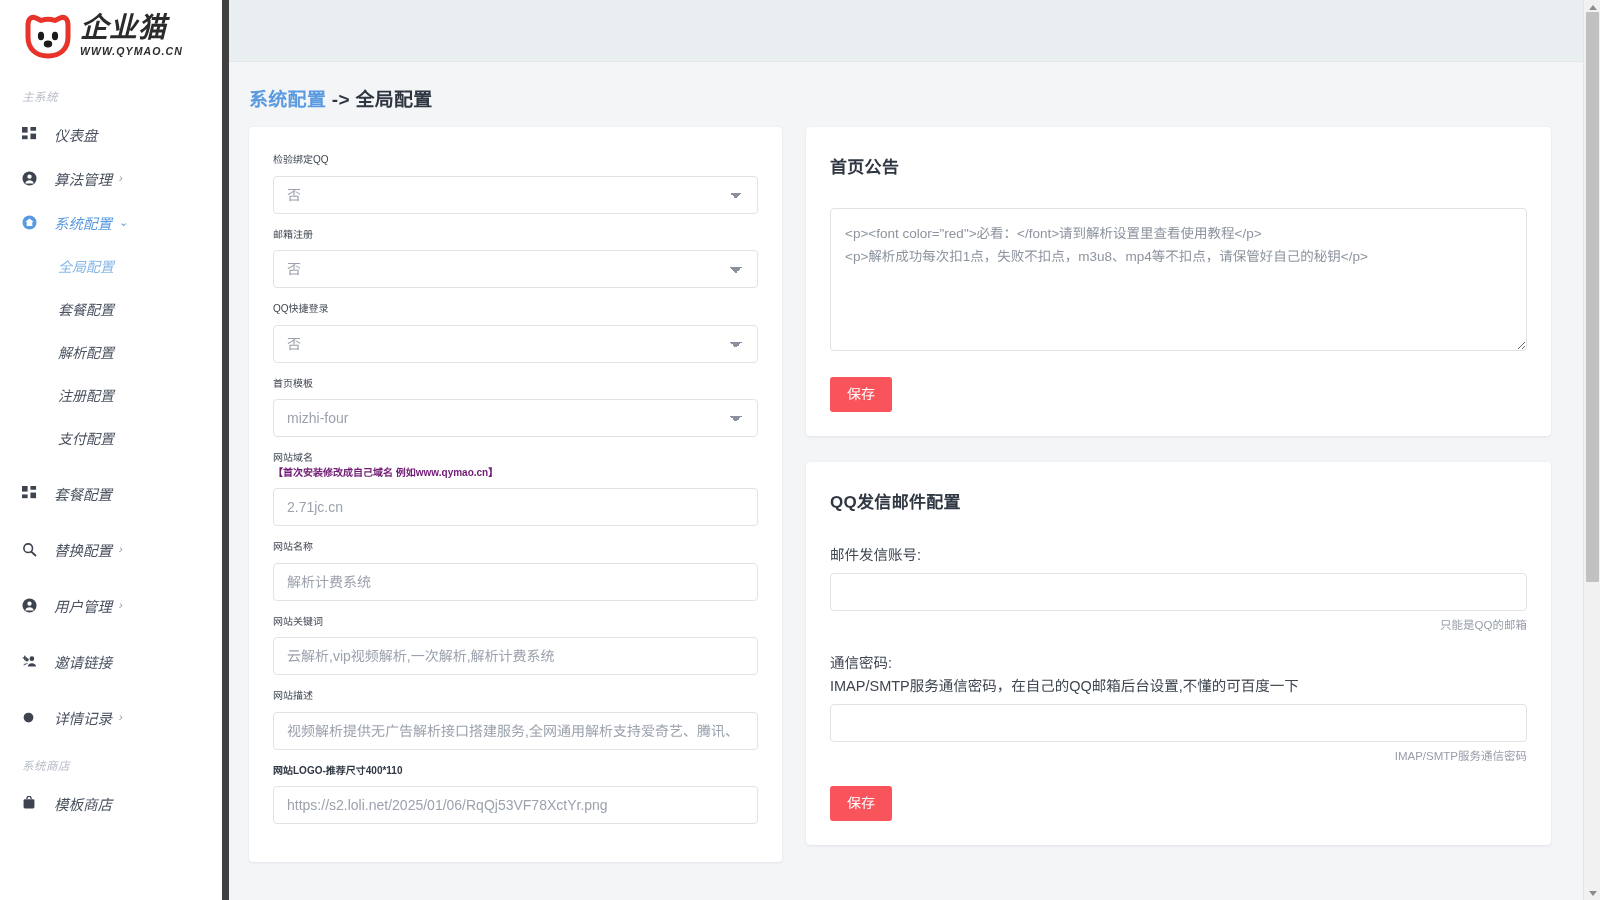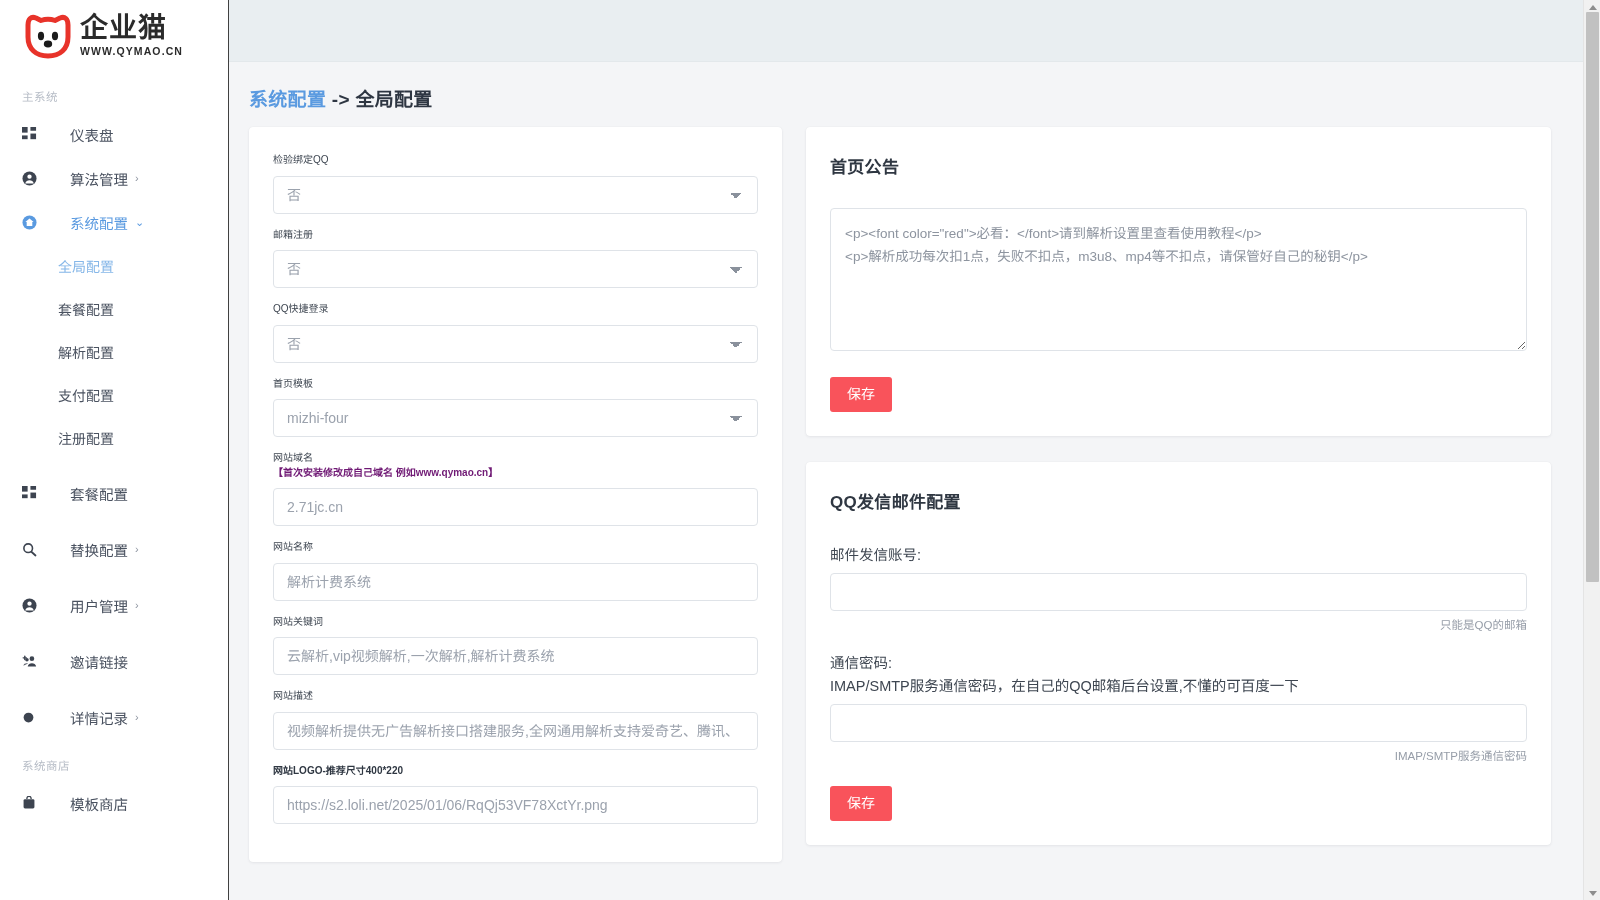--- a/index.html
+++ b/index.html
@@ -10,22 +10,22 @@
     overflow: hidden;
     font-family: "Liberation Sans", "DejaVu Sans", sans-serif;
     background: #f4f5f7;
   }
   .app { display: flex; width: 1600px; height: 900px; position: relative; }
 
   
   .sidebar {
     width: 229px; min-width: 229px; height: 900px;
     background: #ffffff;
-    border-right: 1px solid #404040;
-    position: relative; overflow: hidden;
+    border-right: 7px solid #404040;
+    position: relative; overflow: hidden; font-style: italic;
   }
   .logo-wrap {
     height: 70px; display: flex; align-items: center;
     padding-left: 22px;
   }
   .logo-mark { width: 52px; height: 48px; position: relative; flex: 0 0 auto; }
   .logo-text { margin-left: 6px; display: flex; flex-direction: column; justify-content: center; }
   .logo-cn {
     font-weight: 900; font-size: 28px; letter-spacing: 1px;
     color: #2b2b2b; line-height: 1; font-family: "DejaVu Sans", sans-serif;
@@ -42,21 +42,21 @@
   .nav-item {
     display: flex; align-items: center;
     height: 44px; padding-left: 22px; cursor: pointer;
     font-size: 14.5px; color: #4a5260;
   }
   .nav-item .ic {
     width: 22px; height: 18px; display: inline-flex;
     align-items: center; justify-content: flex-start;
     color: #3d4450; flex: 0 0 auto;
   }
-  .nav-item .lbl { margin-left: 26px; }
+  .nav-item .lbl { margin-left: 10px; }
   .nav-item .caret {
     margin-left: 7px; font-size: 11px; color: #8d94a0; line-height: 1;
   }
   .nav-item.active { color: #5a9ae0; }
   .nav-item.active .ic { color: #5a9ae0; }
   .nav-item.active .caret { color: #5a9ae0; }
 
   .subnav-item {
     height: 43px; display: flex; align-items: center;
     padding-left: 58px; font-size: 14px; color: #4a5260; cursor: pointer;
@@ -228,24 +228,24 @@
     <div class="subnav-item active">
       <span>全局配置</span>
     </div>
     <div class="subnav-item">
       <span>套餐配置</span>
     </div>
     <div class="subnav-item">
       <span>解析配置</span>
     </div>
     <div class="subnav-item">
+      <span>注册配置</span>
+    </div>
+    <div class="subnav-item">
       <span>支付配置</span>
-    </div>
-    <div class="subnav-item">
-      <span>注册配置</span>
     </div>
 
     <div class="nav-item" style="margin-top:12px">
       <span class="ic">
         <svg viewBox="0 0 16 16" width="15" height="15">
             <rect x="0" y="0" width="6" height="6" fill="currentColor"></rect>
             <rect x="9" y="0" width="6" height="4" fill="currentColor"></rect>
             <rect x="0" y="9" width="6" height="4" fill="currentColor"></rect>
             <rect x="9" y="7" width="6" height="6" fill="currentColor"></rect>
           </svg>
@@ -374,21 +374,21 @@
               <div class="field-label">网站关键词</div>
               <input class="ctrl" type="text" placeholder="云解析,vip视频解析,一次解析,解析计费系统" style="">
             </div>
 
             <div class="field">
               <div class="field-label">网站描述</div>
               <input class="ctrl" type="text" placeholder="视频解析提供无广告解析接口搭建服务,全网通用解析支持爱奇艺、腾讯、" style="">
             </div>
 
             <div class="field">
-              <div class="field-label bold">网站LOGO-推荐尺寸400*220</div>
+              <div class="field-label bold">网站LOGO-推荐尺寸400*110</div>
               <input class="ctrl" type="text" placeholder="https://s2.loli.net/2025/01/06/RqQj53VF78XctYr.png" style="">
             </div>
 
           </div>
         </div>
 
         <div class="col-right">
 
           <div class="card">
             <h2 class="card-title">首页公告</h2>

